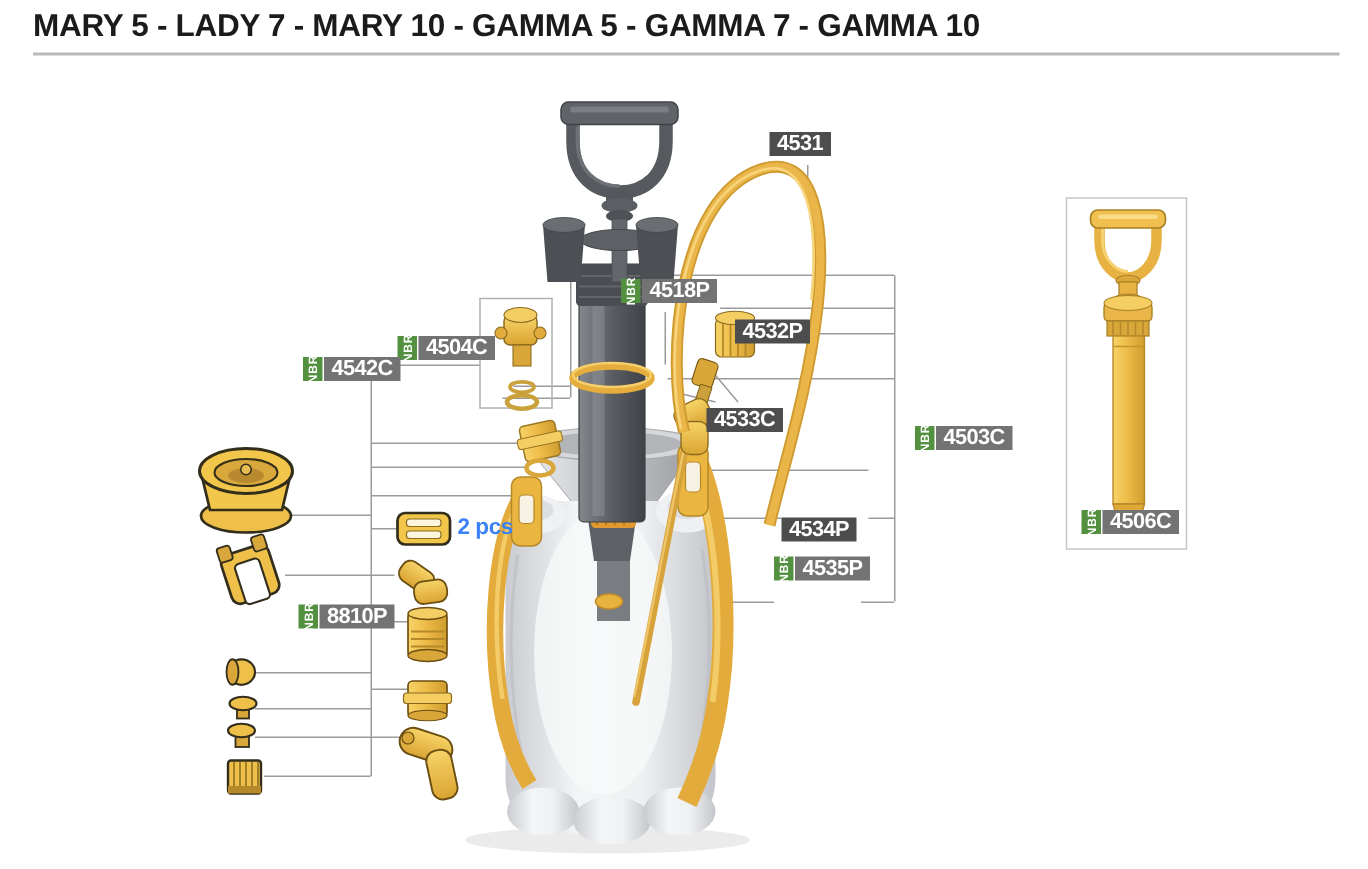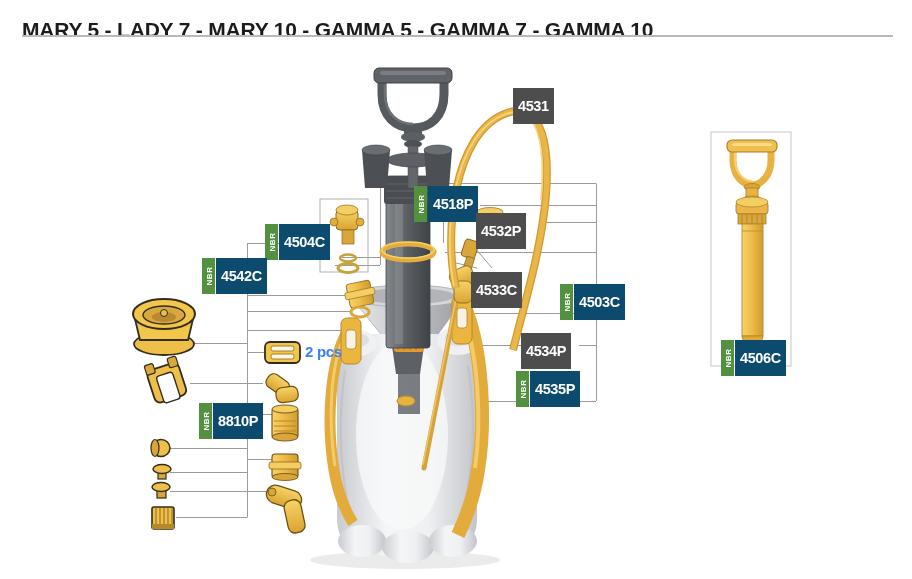--- a/index.html
+++ b/index.html
@@ -1,25 +1,25 @@
 <!DOCTYPE html>
 <html><head>
 <meta charset="utf-8">
 <style>
   html,body{margin:0;padding:0;background:#fff;}
   #stage{position:relative;width:912px;height:579px;background:#fff;overflow:hidden;
          font-family:"Liberation Sans",sans-serif;}
   .title{position:absolute;left:22px;top:6px;font-size:21px;font-weight:bold;
-         color:#1b1b1b;letter-spacing:-0.2px;white-space:nowrap;margin-top:12px;}
+         color:#1b1b1b;letter-spacing:-0.2px;white-space:nowrap;}
   .rule{position:absolute;left:22px;top:35px;width:871px;height:2px;background:#b9b9b9;}
   svg{position:absolute;left:0;top:0;}
-  .lbl{position:absolute;display:flex;align-items:stretch;height:36px;font-weight:bold;}
+  .lbl{position:absolute;display:flex;align-items:stretch;height:16px;font-weight:bold;}
   .lbl .txt{display:flex;align-items:center;padding:0 5px;font-size:14.5px;
             letter-spacing:-0.4px;color:#fff;white-space:nowrap;}
-  .lbl.green .txt{background:#0c4a6e;}
+  .lbl.green .txt{background:#737373;}
   .lbl.gray  .txt{background:#4d4d4d;}
   .lbl .nbr{width:13px;background:#539140;color:#fff;position:relative;margin-right:1px;}
   .lbl .nbr i{position:absolute;left:50%;top:50%;transform:translate(-50%,-50%) rotate(-90deg);
               font-style:normal;font-size:8px;font-weight:bold;letter-spacing:0.5px;}
   .note{position:absolute;font-size:15px;font-weight:bold;color:#3b82f6;letter-spacing:-0.3px;}
 </style>
 </head>
 <body>
 
 <div id="stage">
@@ -281,43 +281,43 @@
     <span class="txt">4518P</span>
   </div>
 
   <div class="lbl green" style="left:265px;top:224px">
     <span class="nbr">
         <i>NBR</i>
       </span>
     <span class="txt">4504C</span>
   </div>
 
-  <div class="lbl green" style="left:202px;top:258px">
+  <div class="lbl green" style="left:202px;top:238px">
     <span class="nbr">
         <i>NBR</i>
       </span>
     <span class="txt">4542C</span>
   </div>
 
-  <div class="lbl gray" style="left:476px;top:213px">
+  <div class="lbl gray" style="left:490px;top:213px">
     <span class="txt">4532P</span>
   </div>
 
   <div class="lbl gray" style="left:471px;top:272px">
     <span class="txt">4533C</span>
   </div>
 
-  <div class="lbl green" style="left:560px;top:284px">
+  <div class="lbl green" style="left:610px;top:284px">
     <span class="nbr">
         <i>NBR</i>
       </span>
     <span class="txt">4503C</span>
   </div>
 
-  <div class="lbl gray" style="left:521px;top:333px">
+  <div class="lbl gray" style="left:521px;top:345px">
     <span class="txt">4534P</span>
   </div>
 
   <div class="lbl green" style="left:516px;top:371px">
     <span class="nbr">
         <i>NBR</i>
       </span>
     <span class="txt">4535P</span>
   </div>
 

